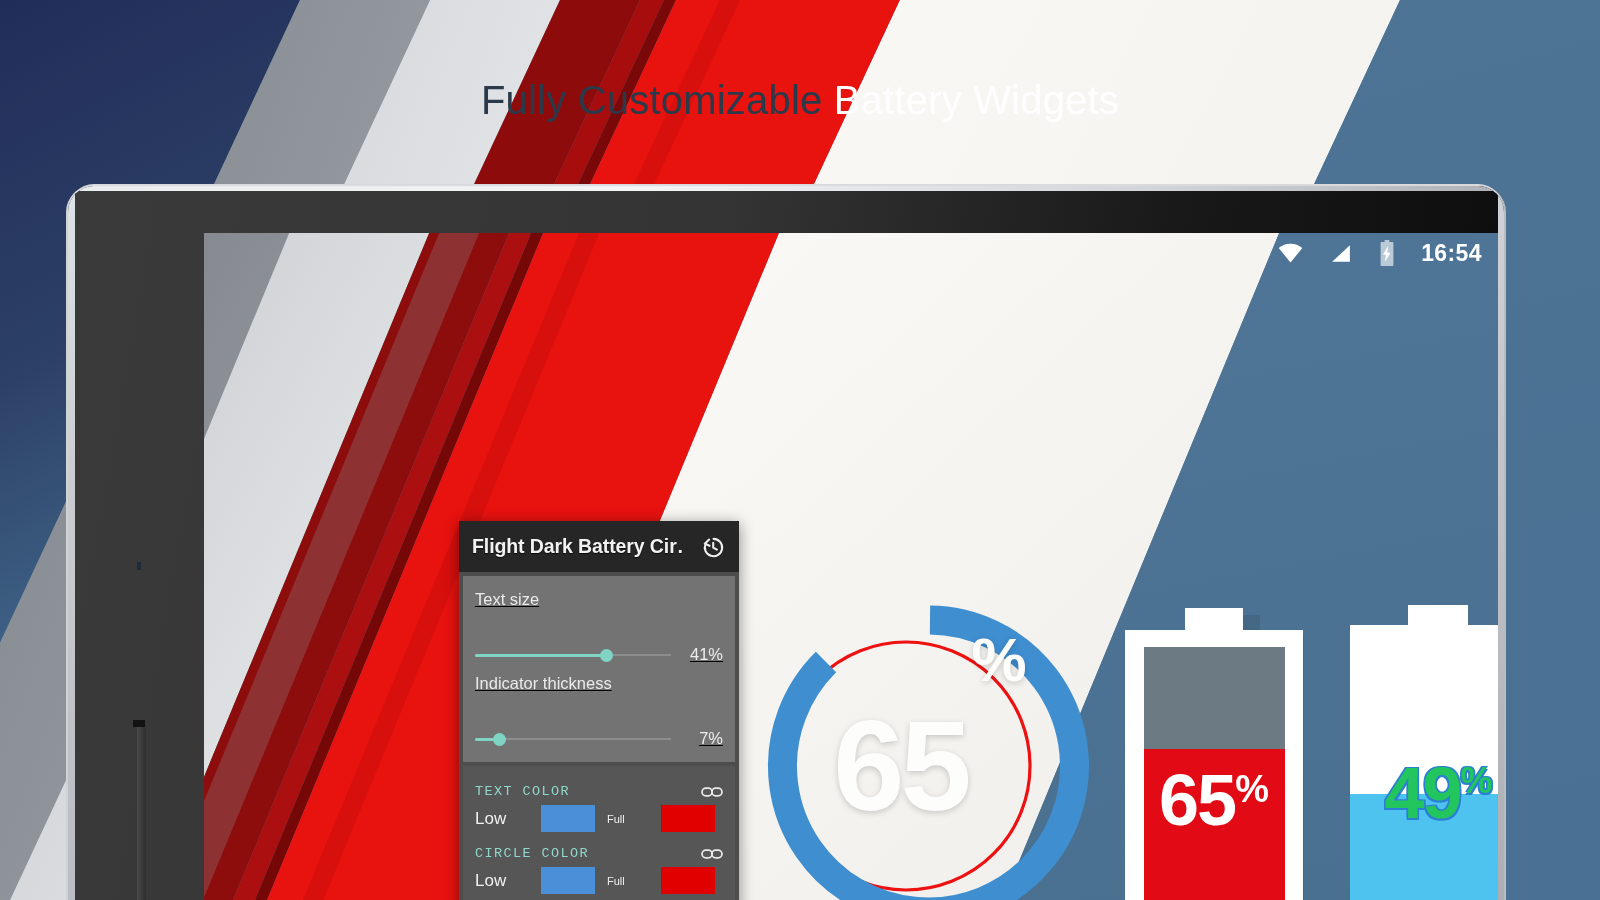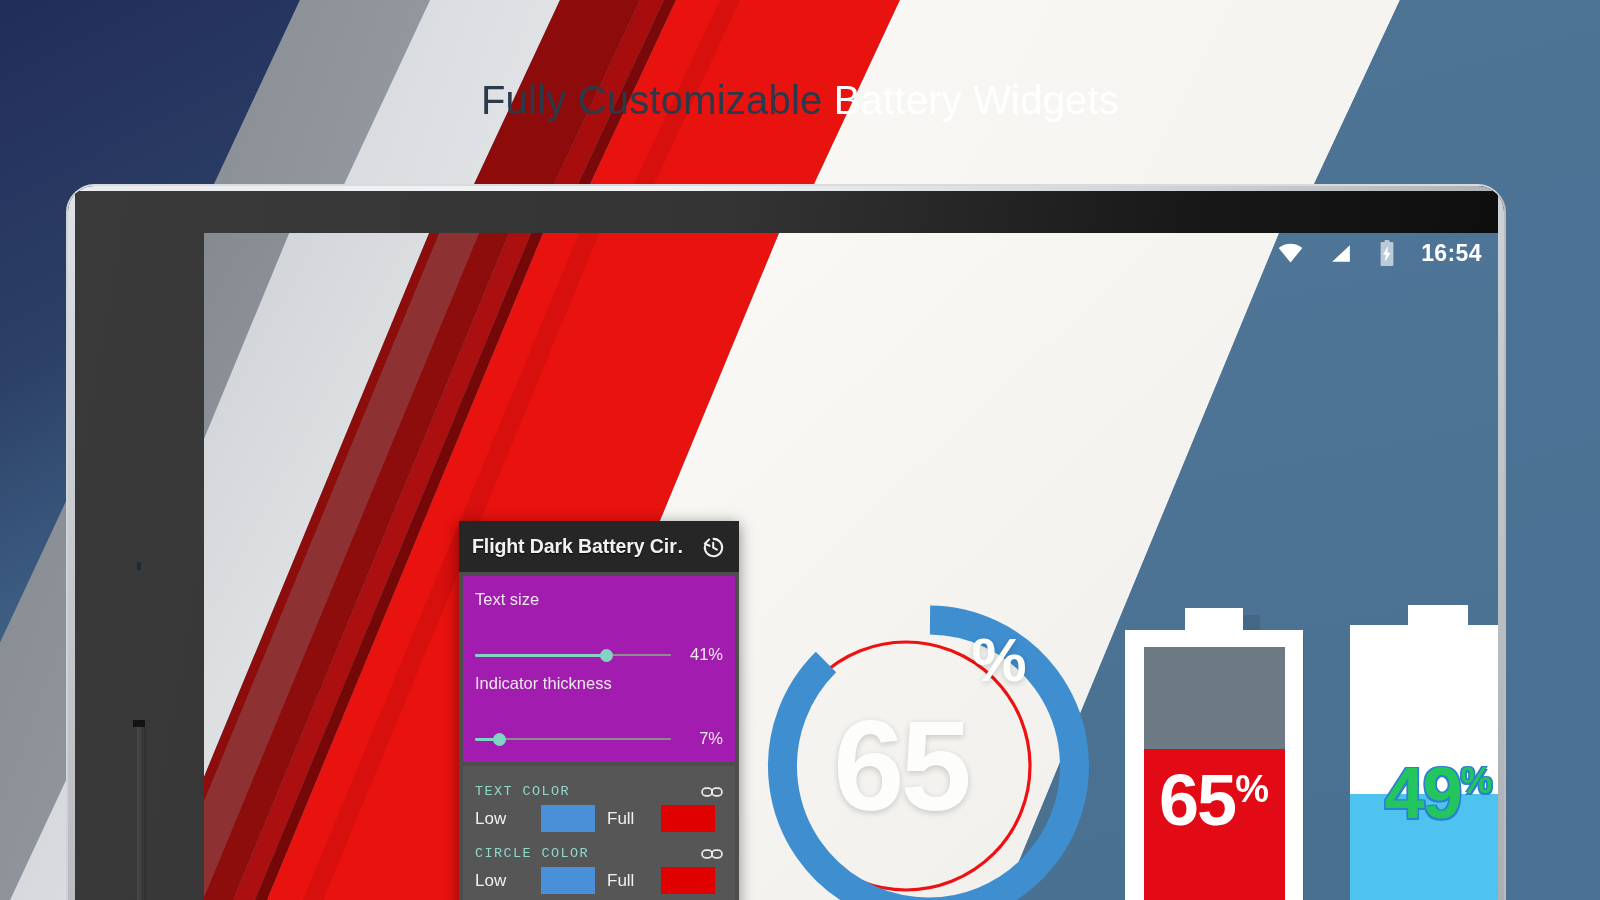--- a/index.html
+++ b/index.html
@@ -80,21 +80,21 @@
     padding:0 13px 0 13px; justify-content:space-between;
   }
   .panel-title h1{
     font-size:19.5px; font-weight:700; color:#f2f2f2; letter-spacing:-.1px;
     text-shadow:0 1px 1px rgba(0,0,0,.8); white-space:nowrap;
     overflow:hidden; max-width:212px;
   }
   .hist-icon{ width:26px; height:26px; flex:0 0 26px; }
 
   .card{
-    margin:4px; background:#a21caf; padding:8px 12px 10px 12px;
+    margin:4px; background:#737373; padding:8px 12px 10px 12px;text-decoration:underline;
   }
   .slider-row{ padding:6px 0 4px 0; }
   .slider-label{ font-size:16.5px; color:#eaeaea; margin-bottom:12px; }
   .slider-line{ display:flex; align-items:center; gap:10px;margin-top:36px; }
   .track{ position:relative; flex:1 1 auto; height:16px; }
   .track .base{
     position:absolute; left:0; right:0; top:7px; height:2px; background:#8d8d8d;
   }
   .track .fill{
     position:absolute; left:0; top:7px; height:3px; background:#7fd4c4; border-radius:2px;
@@ -111,21 +111,21 @@
     margin:8px 0 6px 0;
   }
   .col-head .ttl{
     font-family:"Liberation Mono", monospace; font-size:13.5px;
     letter-spacing:1.4px; color:#8fd8cc;
   }
   .link-icon{ width:22px; height:14px; }
   .col-row{ display:flex; align-items:center; margin:6px 0 14px 0; }
   .col-row .lab{ font-size:17px; color:#f0f0f0; width:66px; }
   .sw{ width:54px; height:27px; }
-  .col-row .lab2{ font-size:17px; color:#f0f0f0; width:66px; padding-left:12px; }
+  .col-row .lab2{ font-size:11px; color:#f0f0f0; width:66px; padding-left:12px; }
 
   
   .circle-widget{ position:absolute; left:556px; top:360px; width:340px; height:345px; z-index:4; }
   .circle-pct{
     position:absolute; left:0; top:0; width:340px; height:345px;
     display:flex; align-items:center; justify-content:center;
     color:#fdfdfb; font-weight:700; letter-spacing:-4px;
     text-shadow:0 2px 6px rgba(0,0,0,.18);
   }
   .circle-pct .num{ font-size:128px; line-height:1; }

